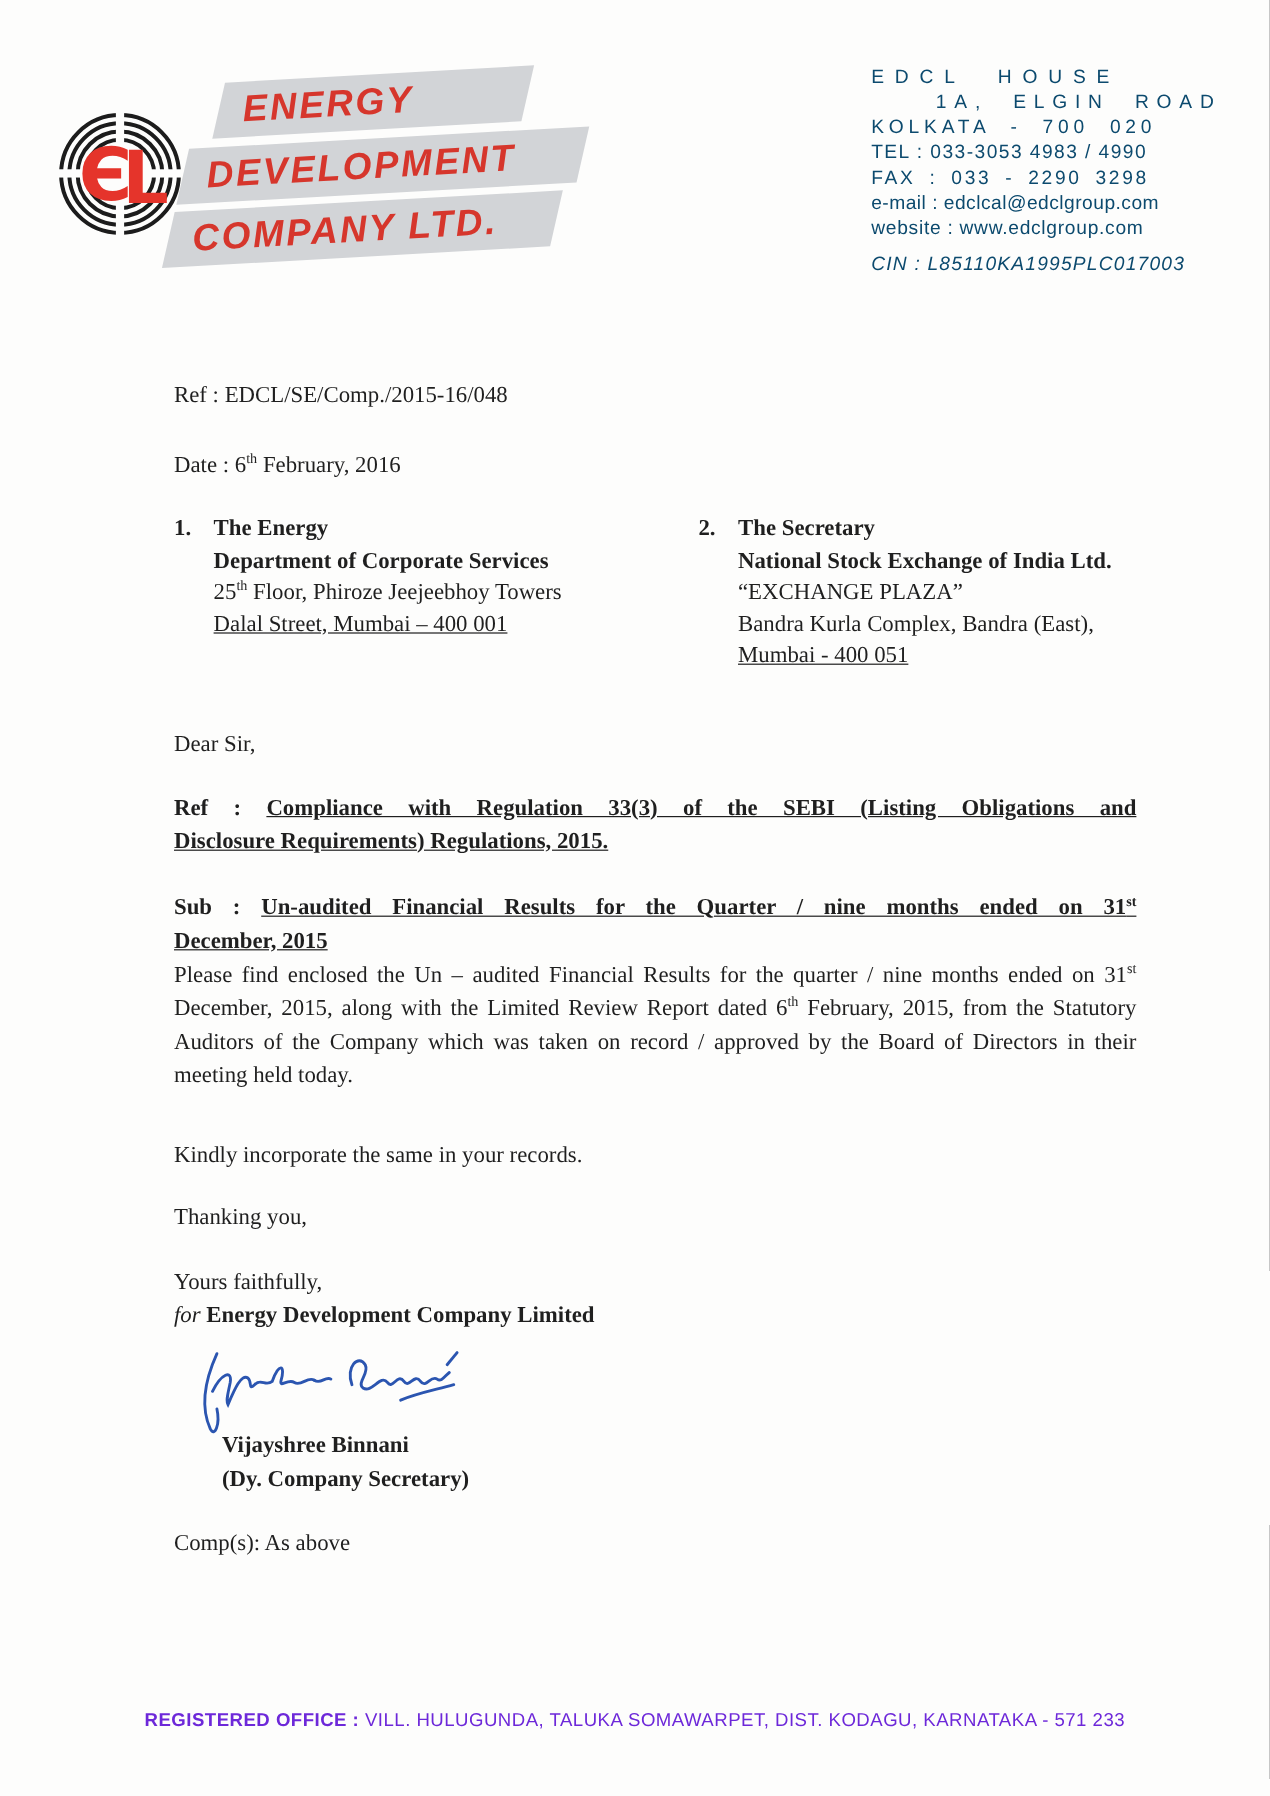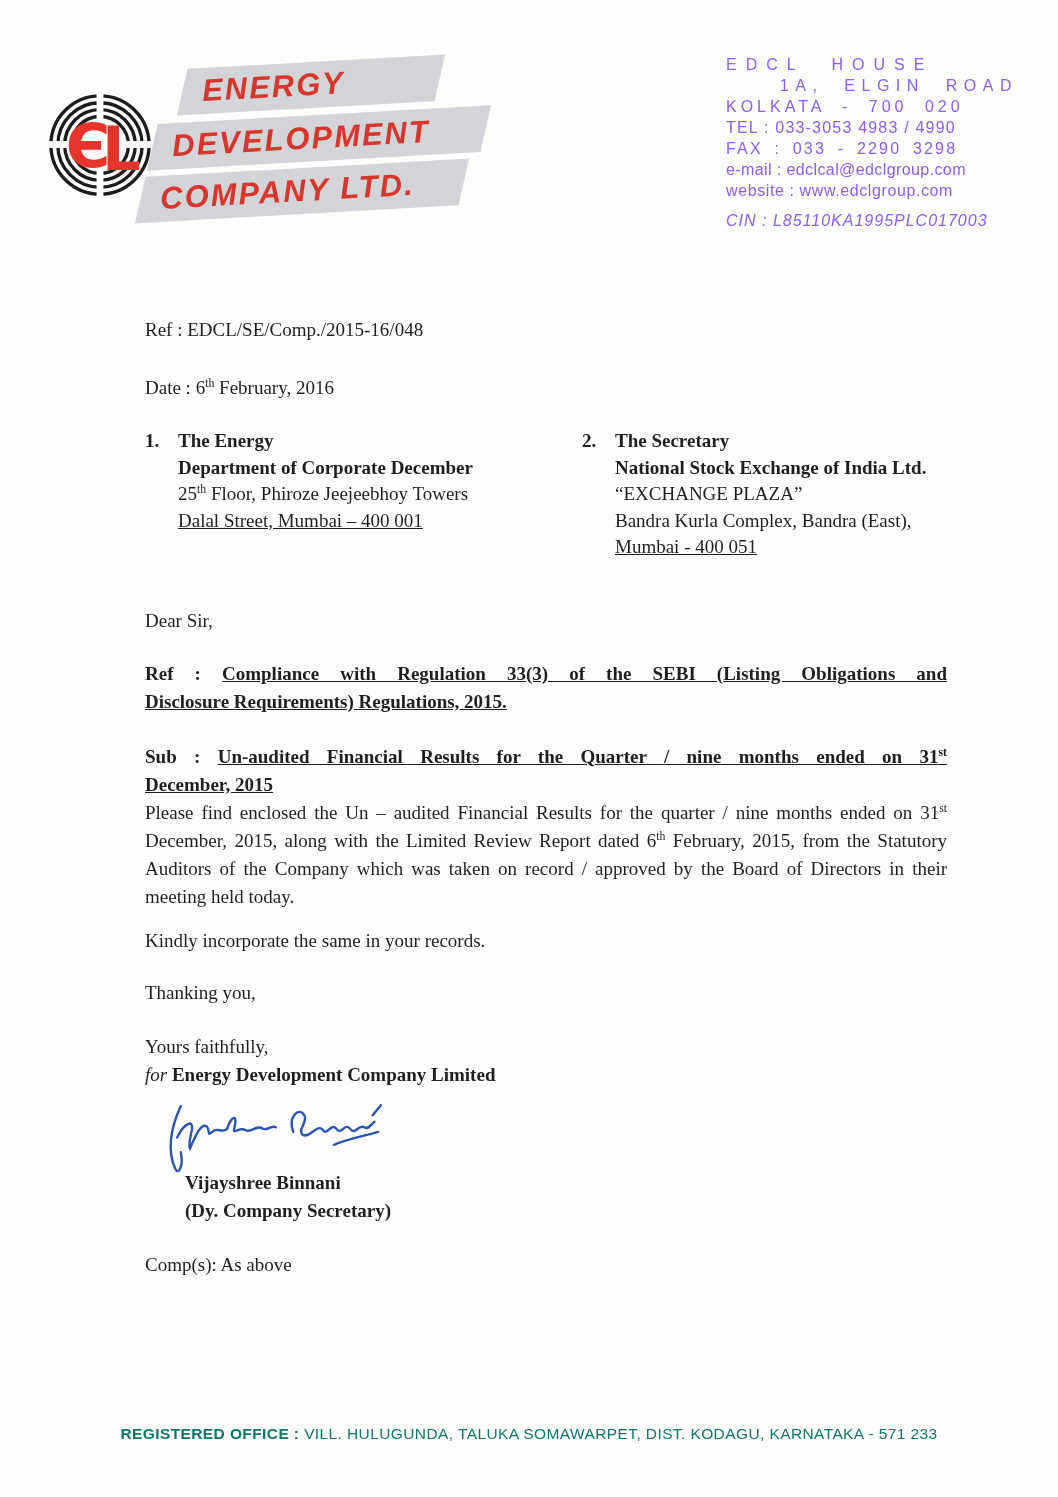--- a/index.html
+++ b/index.html
@@ -29,21 +29,21 @@
     display:block; transform:skewX(16deg);
     font-family:"Liberation Sans", sans-serif;
     font-style:italic; font-weight:800;
     font-size:31px; line-height:46px; letter-spacing:2px;
     color:#d6362c; padding-left:20px; white-space:nowrap;
   }
 
   .addr {
     position:absolute; left:726px; top:54px; width:292px;
     font-family:"Liberation Sans", sans-serif;
-    font-size:16px; line-height:21px; color:#8b5cf6;
+    font-size:16px; line-height:21px; color:#0c4a6e;
     font-weight:500;
   }
   .addr div { white-space:nowrap; }
   .al0 { letter-spacing:9px;  word-spacing:14px; }
   .al1 { letter-spacing:6.5px; word-spacing:10px;text-align:right; }
   .al2 { letter-spacing:4px;  word-spacing:9px; }
   .al3 { letter-spacing:1.2px; }
   .al4 { letter-spacing:2.2px; word-spacing:5px; }
   .al5 { letter-spacing:0.4px; }
   .al6 { letter-spacing:0.6px; }
@@ -65,35 +65,35 @@
   .b { font-weight:bold; }
   .u { text-decoration:underline; }
   .it { font-style:italic; }
 
   .salutation { margin-top:46px; }
 
   .refpara, .subpara { margin-top:24px; font-weight:bold; }
   .jline { text-align:justify; text-align-last:justify; line-height:29px; }
   .subpara { margin-top:26px; }
   .bodypara { text-align:justify; }
-  .kindly { margin-top:16px; }
+  .kindly { margin-top:38px; }
   .thanking { margin-top:24px; }
   .closing { margin-top:26px; }
 
   .sign-wrap { margin-top:6px; height:74px; }
   .sign-wrap svg { display:block; margin-left:8px; }
   .sig-name, .sig-title { font-weight:bold;margin-left:40px; }
   .encl { margin-top:26px; }
 
   
   .footer {
     position:absolute; left:0; top:1425px; width:100%;
     text-align:center;
     font-family:"Liberation Sans", sans-serif;
-    font-size:15.5px; color:#0f766e; letter-spacing:0.4px;
+    font-size:15.5px; color:#6d28d9; letter-spacing:0.4px;
   }
   .footer .b { font-weight:bold; }
 </style>
 </head>
 <body>
 
 <div class="page">
 
   <div class="logo">
     <svg viewBox="0 0 110 118" width="108" height="118">
@@ -137,21 +137,21 @@
 
     <div class="refno">Ref : EDCL/SE/Comp./2015-16/048</div>
 
     <div class="dateline"><span>Date : 6</span><sup>th</sup><span> February, 2016</span></div>
 
     <div class="addressees">
       <div class="addr-block first">
         <div class="addr-num">1.</div>
         <div>
           <div class="b">The Energy</div>
-          <div class="b">Department of Corporate December</div>
+          <div class="b">Department of Corporate Services</div>
           <div><span>25</span><sup>th</sup><span> Floor, Phiroze Jeejeebhoy Towers</span></div>
           <div class="u">Dalal Street, Mumbai – 400 001</div>
         </div>
       </div>
       <div class="addr-block">
         <div class="addr-num">2.</div>
         <div>
           <div class="b">The Secretary</div>
           <div class="b">National Stock Exchange of India Ltd.</div>
           <div>“EXCHANGE PLAZA”</div>

